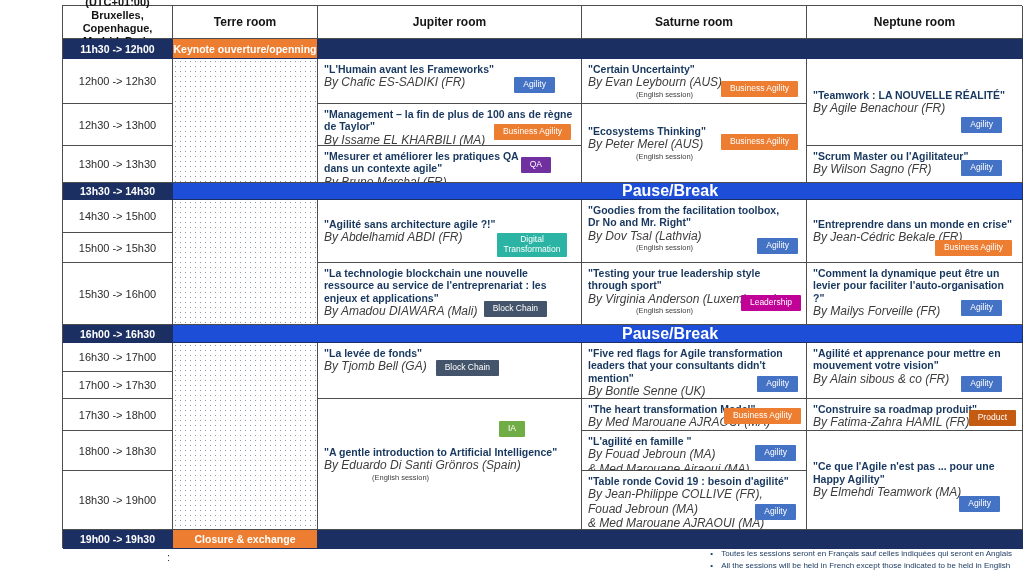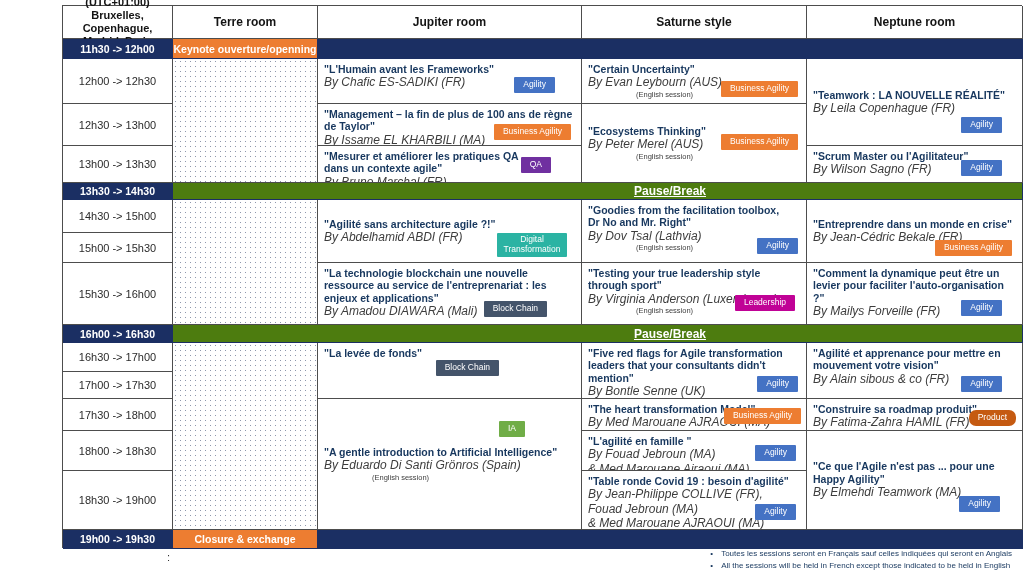--- a/index.html
+++ b/index.html
@@ -27,22 +27,22 @@
           border-top:1px solid #4d4d4d; border-left:1px solid #4d4d4d; }
   .cell { border-right:1px solid #4d4d4d; border-bottom:1px solid #4d4d4d; position:relative; background:#fff; }
   .navy { background:#1b2f63; border-color:#1b2f63; }
   .hdr { display:flex; align-items:center; justify-content:center; text-align:center;
          font-weight:bold; font-size:12px; color:#141414; }
   .hdr.tz { font-size:11px; white-space:pre-line; line-height:1.2; }
   .time { display:flex; align-items:center; justify-content:center; font-size:11px; color:#2b2b2b; }
   .time.w { color:#fff; font-weight:bold; font-size:10.5px; }
   .banner { background:#ed7d31; color:#fff; font-weight:bold; font-size:10.5px;
             display:flex; align-items:center; justify-content:center; text-align:center; border-color:#1b2f63; }
-  .pause { background:#4d7c0f; border-color:#1b2f63; color:#fff; font-weight:bold; font-size:12px;
-           display:flex; align-items:center; justify-content:center; padding-left:145px;text-decoration:underline; }
+  .pause { background:#1d4ed8; border-color:#1b2f63; color:#fff; font-weight:bold; font-size:16px;
+           display:flex; align-items:center; justify-content:center; padding-left:145px; }
   .dotted { background-color:#fff;
             background-image:radial-gradient(circle,#8e97ab 0.7px, transparent 1px);
             background-size:5px 5px; }
   .session { padding:4px 6px; font-size:10.5px; overflow:hidden; }
   .session.vc { display:flex; flex-direction:column; justify-content:center; }
   .title { font-weight:bold; color:#17375e; line-height:1.18; white-space:pre-line; }
   .by { font-style:italic; color:#3d3d3d; font-size:12px; line-height:1.2; white-space:pre-line; }
   .eng { font-size:7.5px; color:#3d3d3d; line-height:1.2;padding-left:48px; }
   .badge { position:absolute; color:#fff; font-size:8.5px; padding:3px 9px; text-align:center;
            line-height:1.15; white-space:normal; border-radius:1px; }
@@ -60,21 +60,21 @@
 <div class="stage">
 
 
   <div class="grid">
 
     <div class="cell hdr tz" style="grid-area:1/1/2/2">(UTC+01:00)
 Bruxelles, Copenhague,
 Madrid, Paris</div>
     <div class="cell hdr" style="grid-area:1/2/2/3">Terre room</div>
     <div class="cell hdr" style="grid-area:1/3/2/4">Jupiter room</div>
-    <div class="cell hdr" style="grid-area:1/4/2/5">Saturne style</div>
+    <div class="cell hdr" style="grid-area:1/4/2/5">Saturne room</div>
     <div class="cell hdr" style="grid-area:1/5/2/6">Neptune room</div>
 
     <div class="cell navy time w" style="grid-area:2/1/3/2">11h30 -&gt; 12h00</div>
     <div class="cell banner" style="grid-area:2/2/3/3">Keynote ouverture/openning</div>
     <div class="cell navy" style="grid-area:2/3/3/6"></div>
 
     <div class="cell time" style="grid-area:3/1/4/2">12h00 -&gt; 12h30</div>
     <div class="cell time" style="grid-area:4/1/5/2">12h30 -&gt; 13h00</div>
     <div class="cell time" style="grid-area:5/1/6/2">13h00 -&gt; 13h30</div>
     <div class="cell dotted" style="grid-area:3/2/6/3"></div>
@@ -104,21 +104,21 @@
     </div>
     <div class="cell session vc" style="grid-area:4/4/6/5">
       <div class="title">"Ecosystems Thinking"</div>
       <div class="by">By Peter Merel (AUS)</div>
       <div class="eng">(English session)</div>
       <span class="badge" style="right: 8px; top: 30px; background-color: rgb(237, 125, 49);">Business Agility</span>
     </div>
 
     <div class="cell session vc" style="grid-area:3/5/5/6">
       <div class="title">"Teamwork : LA NOUVELLE  RÉALITÉ"</div>
-      <div class="by">By Leila Copenhague (FR)</div>
+      <div class="by">By Agile Benachour (FR)</div>
       <span class="badge" style="right: 20px; bottom: 12px; background-color: rgb(68, 114, 196);">Agility</span>
     </div>
     <div class="cell session" style="grid-area:5/5/6/6">
       <div class="title">"Scrum Master ou l'Agilitateur"</div>
       <div class="by">By Wilson Sagno (FR)</div>
       <span class="badge" style="right: 20px; bottom: 6px; background-color: rgb(68, 114, 196);">Agility</span>
     </div>
 
     <div class="cell navy time w" style="grid-area:6/1/7/2">13h30 -&gt; 14h30</div>
     <div class="cell pause" style="grid-area:6/2/7/6">Pause/Break</div>
@@ -143,21 +143,21 @@
       <div class="title">"Goodies from the facilitation toolbox,
 Dr No and Mr. Right"</div>
       <div class="by">By Dov Tsal (Lathvia)</div>
       <div class="eng">(English session)</div>
       <span class="badge" style="right: 8px; bottom: 8px; background-color: rgb(68, 114, 196);">Agility</span>
     </div>
     <div class="cell session" style="grid-area:9/4/10/5">
       <div class="title">"Testing your true leadership style through sport"</div>
       <div class="by">By Virginia Anderson (Luxembourg)</div>
       <div class="eng">(English session)</div>
-      <span class="badge" style="right: 11px; bottom: 13px; background-color: rgb(192, 2, 150);">Leadership</span>
+      <span class="badge" style="right: 5px; bottom: 13px; background-color: rgb(192, 2, 150);">Leadership</span>
     </div>
 
     <div class="cell session vc" style="grid-area:7/5/9/6">
       <div class="title">"Entreprendre dans un monde en crise"</div>
       <div class="by">By Jean-Cédric Bekale (FR)</div>
       <span class="badge" style="right: 10px; bottom: 6px; background-color: rgb(237, 125, 49);">Business Agility</span>
     </div>
     <div class="cell session" style="grid-area:9/5/10/6">
       <div class="title">"Comment la dynamique peut être un levier pour faciliter l'auto-organisation ?"</div>
       <div class="by">By Mailys Forveille (FR)</div>
@@ -169,20 +169,21 @@
 
     <div class="cell time" style="grid-area:11/1/12/2">16h30 -&gt; 17h00</div>
     <div class="cell time" style="grid-area:12/1/13/2">17h00 -&gt; 17h30</div>
     <div class="cell time" style="grid-area:13/1/14/2">17h30 -&gt; 18h00</div>
     <div class="cell time" style="grid-area:14/1/15/2">18h00 -&gt; 18h30</div>
     <div class="cell time" style="grid-area:15/1/16/2">18h30 -&gt; 19h00</div>
     <div class="cell dotted" style="grid-area:11/2/16/3"></div>
 
     <div class="cell session" style="grid-area:11/3/13/4">
       <div class="title">"La levée de fonds"</div>
+      <div class="by">By Tjomb Bell (GA)</div>
       <span class="badge" style="right: 82px; bottom: 22px; background-color: rgb(68, 84, 106);">Block Chain</span>
     </div>
     <div class="cell session vc" style="grid-area:13/3/16/4">
       <div class="title">"A gentle introduction to Artificial Intelligence"</div>
       <div class="by">By Eduardo Di Santi Grönros (Spain)</div>
       <div class="eng">(English session)</div>
       <span class="badge" style="right: 56px; top: 22px; background-color: rgb(112, 173, 71);">IA</span>
     </div>
 
     <div class="cell session" style="grid-area:11/4/13/5">
@@ -211,21 +212,21 @@
     </div>
 
     <div class="cell session" style="grid-area:11/5/13/6">
       <div class="title">"Agilité et apprenance pour mettre en mouvement votre vision"</div>
       <div class="by">By Alain sibous &amp; co (FR)</div>
       <span class="badge" style="right: 20px; bottom: 6px; background-color: rgb(68, 114, 196);">Agility</span>
     </div>
     <div class="cell session" style="grid-area:13/5/14/6">
       <div class="title">"Construire sa roadmap produit"</div>
       <div class="by">By Fatima-Zahra HAMIL (FR)</div>
-      <span class="badge" style="right: 6px; bottom: 4px; background-color: rgb(197, 90, 17); border-radius: 7px;">Product</span>
+      <span class="badge" style="right: 6px; bottom: 4px; background-color: rgb(197, 90, 17);">Product</span>
     </div>
     <div class="cell session vc" style="grid-area:14/5/16/6">
       <div class="title">"Ce que l'Agile n'est pas ... pour une Happy Agility"</div>
       <div class="by">By Elmehdi Teamwork (MA)</div>
       <span class="badge" style="right: 22px; bottom: 17px; background-color: rgb(68, 114, 196);">Agility</span>
     </div>
 
     <div class="cell navy time w" style="grid-area:16/1/17/2">19h00 -&gt; 19h30</div>
     <div class="cell banner" style="grid-area:16/2/17/3">Closure &amp; exchange</div>
     <div class="cell navy" style="grid-area:16/3/17/6"></div>

